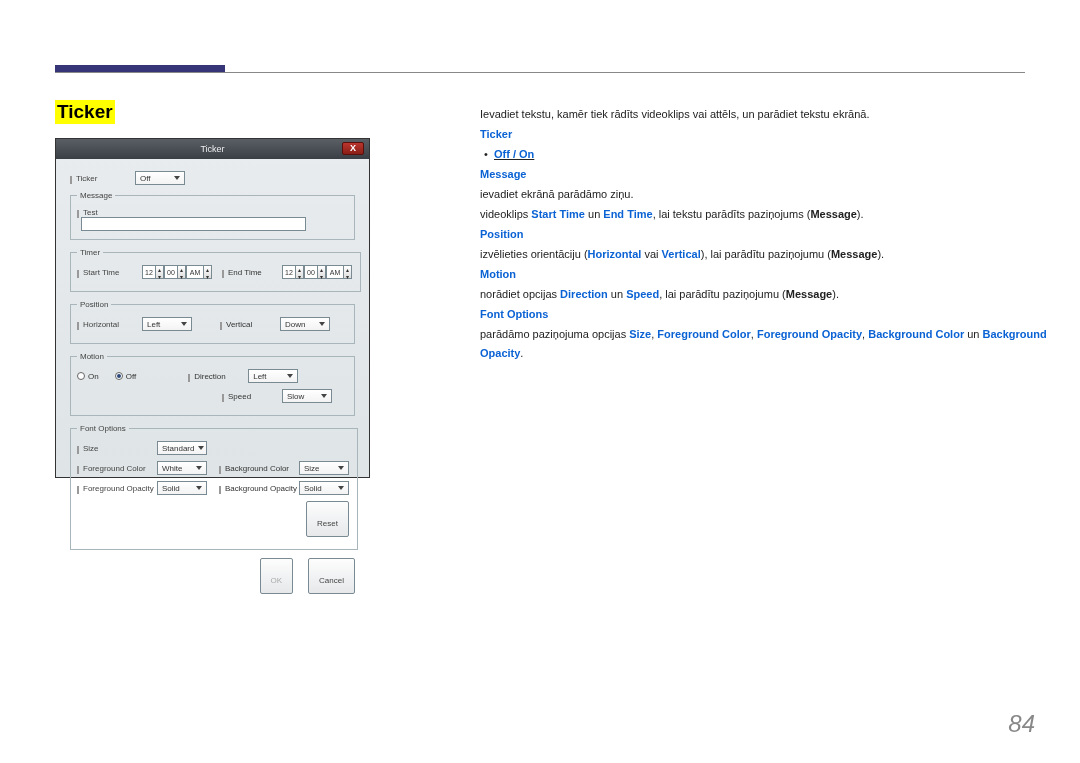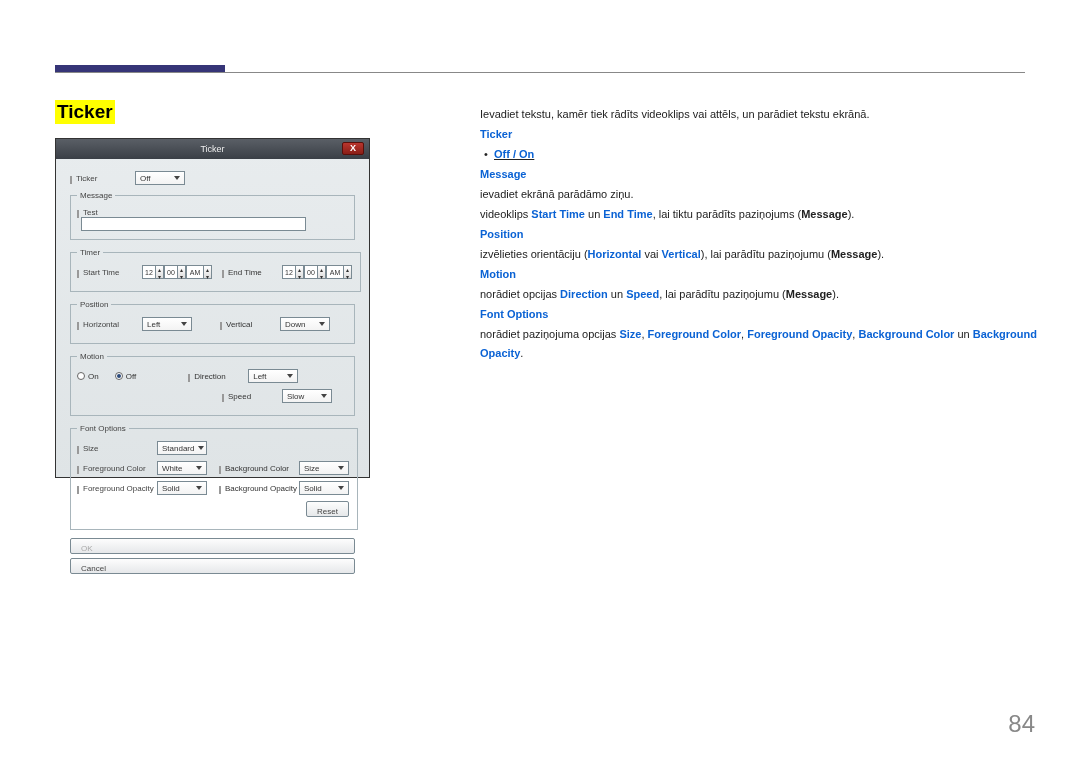--- a/index.html
+++ b/index.html
@@ -19,30 +19,30 @@
   .arrow { border-left: 3px solid transparent; border-right: 3px solid transparent; border-top: 4px solid #444; margin-left: 4px; }
   .input-full { border: 1px solid #7a8a93; background: #fff; height: 14px; width: 270px; font-size: 8px; padding: 0 4px; display: flex; align-items: center; }
   fieldset { border: 1px solid #a8b5bb; margin: 0 0 8px 0; padding: 8px 8px 6px 6px; }
   legend { font-size: 8px; color: #444; padding: 0 3px; }
   .radio { width: 8px; height: 8px; border: 1px solid #666; border-radius: 50%; display: inline-flex; align-items: center; justify-content: center; margin-right: 3px; background: #fff; }
   .radio.sel-on::after { content: ""; width: 4px; height: 4px; background: #2b4a7a; border-radius: 50%; }
   .spn { width: 14px; height: 14px; border: 1px solid #7a8a93; background: #fff; font-size: 7px; display: inline-flex; align-items: center; justify-content: center; }
   .spn-up { width: 8px; border: 1px solid #7a8a93; border-left: none; background: linear-gradient(#fff,#ddd); font-size: 6px; display: inline-flex; flex-direction: column; height: 14px; }
   .spn-up span { flex: 1; display: flex; align-items: center; justify-content: center; }
   .time-pick { display: inline-flex; }
-  .btn { border: 1px solid #7a8a93; background: linear-gradient(#fdfdfd,#e6e8ea); height: 16px; font-size: 8px; padding: 0 10px; display: inline-flex; align-items: flex-end; border-radius: 2px; color: #444; }
+  .btn { border: 1px solid #7a8a93; background: linear-gradient(#fdfdfd,#e6e8ea); height: 16px; font-size: 8px; padding: 17px 10px; display: inline-flex; align-items: flex-start; border-radius: 2px; color: #444; }
   .btn.faded { color: #aaa; }
-  .dlg-foot { display: flex; justify-content: flex-end; gap: 4px; margin-top: 4px; flex-direction: column; }
+  .dlg-foot { display: flex; justify-content: flex-end; gap: 15px; margin-top: 4px; }
   .doc { position: absolute; left: 480px; top: 105px; width: 570px; font-size: 11px; color: #222; line-height: 19px; }
   .doc .blue { color: #0a62d4; font-weight: bold; }
   .doc p { margin-bottom: 1px; }
   .doc .sub { font-weight: bold; color: #222; }
   .bullet { padding-left: 14px; position: relative; text-decoration: underline; }
   .bullet::before { content: "•"; position: absolute; left: 4px; top: 0; color: #222; }
-  .pagenum { position: absolute; right: 45px; bottom: 25px; font-size: 24px; color: #888; font-weight: 300; }
+  .pagenum { position: absolute; right: 45px; bottom: 25px; font-size: 24px; color: #888; font-weight: 300; font-style: italic; }
   .col2 { width: 60px; padding-left: 6px; position: relative; }
   .col2::before { content: ""; position: absolute; left: 0; top: 2px; width: 2px; height: 8px; background: #999; }
 </style>
 </head>
 <body>
 
 <div class="topbar"></div>
 <div class="topline"></div>
 <div class="heading">Ticker</div>
 
@@ -192,22 +192,22 @@
     </div>
   </div>
 </div>
 
 <div class="doc">
   <p>Ievadiet tekstu, kamēr tiek rādīts videoklips vai attēls, un parādiet tekstu ekrānā.</p>
   <p class="blue">Ticker</p>
   <p class="bullet"><span class="blue">Off / On</span></p>
   <p class="blue">Message</p>
   <p>ievadiet ekrānā parādāmo ziņu.</p>
-  <p><span>videoklips </span><span class="blue">Start Time</span><span> un </span><span class="blue">End Time</span><span>, lai tiktu parādīts paziņojums (</span><span class="sub">Message</span><span>).</span></p>
+  <p><span>videoklips </span><span class="blue">Start Time</span><span> un </span><span class="blue">End Time</span><span>, lai tekstu parādīts paziņojums (</span><span class="sub">Message</span><span>).</span></p>
   <p class="blue">Position</p>
   <p><span>izvēlieties orientāciju (</span><span class="blue">Horizontal</span><span> vai </span><span class="blue">Vertical</span><span>), lai parādītu paziņojumu (</span><span class="sub">Message</span><span>).</span></p>
   <p class="blue">Motion</p>
   <p><span>norādiet opcijas </span><span class="blue">Direction</span><span> un </span><span class="blue">Speed</span><span>, lai parādītu paziņojumu (</span><span class="sub">Message</span><span>).</span></p>
   <p class="blue">Font Options</p>
-  <p><span>norādiet paziņojuma opcijas </span><span class="blue">Size</span><span>, </span><span class="blue">Foreground Color</span><span>, </span><span class="blue">Foreground Opacity</span><span>, </span><span class="blue">Background Color</span><span> un </span><span class="blue">Background Opacity</span><span>.</span></p>
+  <p><span>parādāmo paziņojuma opcijas </span><span class="blue">Size</span><span>, </span><span class="blue">Foreground Color</span><span>, </span><span class="blue">Foreground Opacity</span><span>, </span><span class="blue">Background Color</span><span> un </span><span class="blue">Background Opacity</span><span>.</span></p>
 </div>
 
 <div class="pagenum">84</div>
 
 </body></html>

